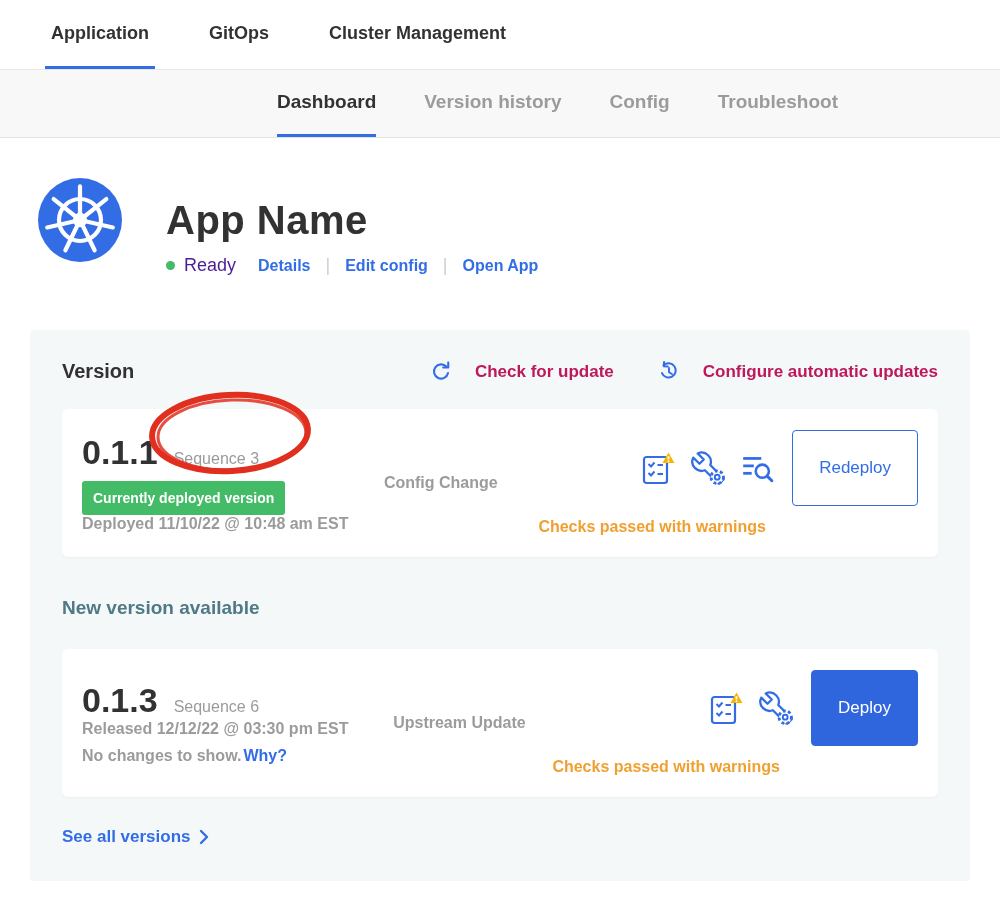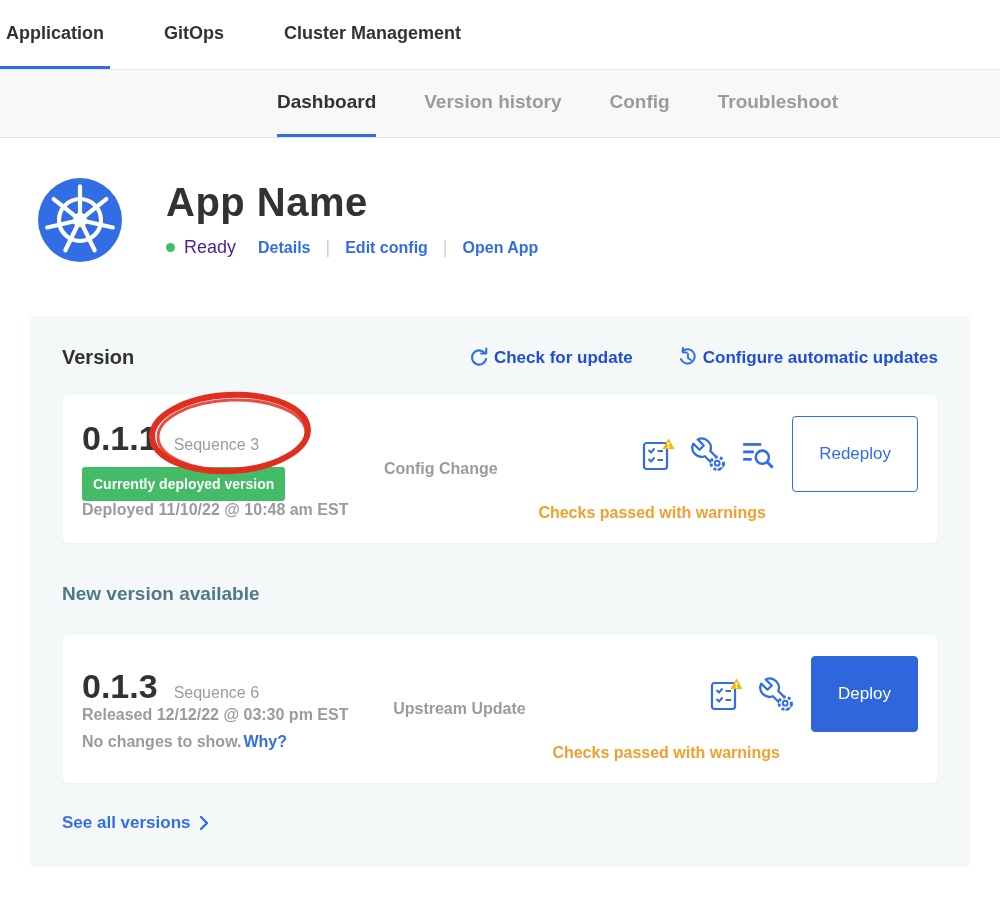--- a/index.html
+++ b/index.html
@@ -1,47 +1,47 @@
 <!DOCTYPE html>
 <html><head>
 <meta charset="utf-8">
 <style>
   * { margin:0; padding:0; box-sizing:border-box; }
   html,body { background:#fff; }
   body { font-family:"Liberation Sans", sans-serif; color:#323232; }
   .page { width:1000px; height:898px; overflow:hidden; position:relative; background:#fff; }
 
   
-  .top-nav { height:70px; display:flex; gap:48px; border-bottom:1px solid #e8e8e8; background:#fff; }
+  .top-nav { height:70px; display:flex; gap:48px; padding-left:45px; border-bottom:1px solid #e8e8e8; background:#fff; }
   .top-nav-item { display:flex; align-items:center; font-size:18px; font-weight:700; color:#323232;
                   border-bottom:3px solid transparent; padding:0 6px; cursor:pointer; }
   .top-nav-item.active { border-bottom-color:#326de6; }
 
   
   .sub-nav { height:68px; background:#f8f8f8; border-bottom:1px solid #e3e3e3; display:flex; gap:48px; padding-left:277px; }
   .sub-tab { display:flex; align-items:center; font-size:19px; font-weight:600; color:#9b9b9b;
              border-bottom:3px solid transparent; white-space:nowrap; cursor:pointer; }
   .sub-tab.active { color:#323232; font-weight:700; border-bottom-color:#326de6; }
 
   
   .app-header { display:flex; gap:44px; margin:40px 0 0 38px; align-items:flex-start; }
   .k8s-logo { width:84px; height:84px; flex:0 0 auto; }
-  .app-title { font-size:40px; font-weight:700; letter-spacing:.5px; margin-top:2px; }
+  .app-title { font-size:40px; font-weight:700; letter-spacing:.5px; margin-top:20px; }
   .status-row { display:flex; align-items:center; margin-top:12px; }
   .status-dot { width:9px; height:9px; border-radius:50%; background:#44bb66; margin-right:9px; }
   .status-text { font-size:18px; color:#4c1d95; font-weight:500; margin-right:22px; }
   .hlink { color:#326de6; font-size:16px; font-weight:700; cursor:pointer; text-decoration:none; }
   .divider { color:#cfcfcf; margin:0 15px; font-size:18px; font-weight:400; }
 
   
   .version-section { margin:54px 30px 0; background:#f5f8f9; border-radius:4px; padding:30px 32px 34px; }
   .section-header { display:flex; align-items:center; }
   .section-title { font-size:20px; font-weight:700; color:#323232; }
   .section-actions { margin-left:auto; display:flex; gap:44px; }
-  .action-link { display:flex; align-items:center; gap:4px; color:#1d4ed8; font-size:17px; font-weight:700; cursor:pointer; }
+  .action-link { display:flex; align-items:center; gap:23px; color:#be185d; font-size:17px; font-weight:700; cursor:pointer; }
 
   .version-card { background:#fff; border-radius:6px; margin-top:26px; padding:16px 20px;
                   display:flex; align-items:center; min-height:148px; box-shadow:0 1px 2px rgba(0,0,0,.04); }
   .vc-left { width:342px; }
   .version-row { display:flex; align-items:baseline; gap:16px; }
   .version-number { font-size:34px; font-weight:700; color:#323232; }
   .sequence { font-size:16px; font-weight:500; color:#9b9b9b; }
   .deployed-badge { display:inline-block; margin-top:9px; background:#44bb66; color:#fff; font-size:14px;
                     font-weight:700; padding:9px 11px; border-radius:3px; }
   .muted { color:#9b9b9b; font-size:16px; font-weight:600; }

